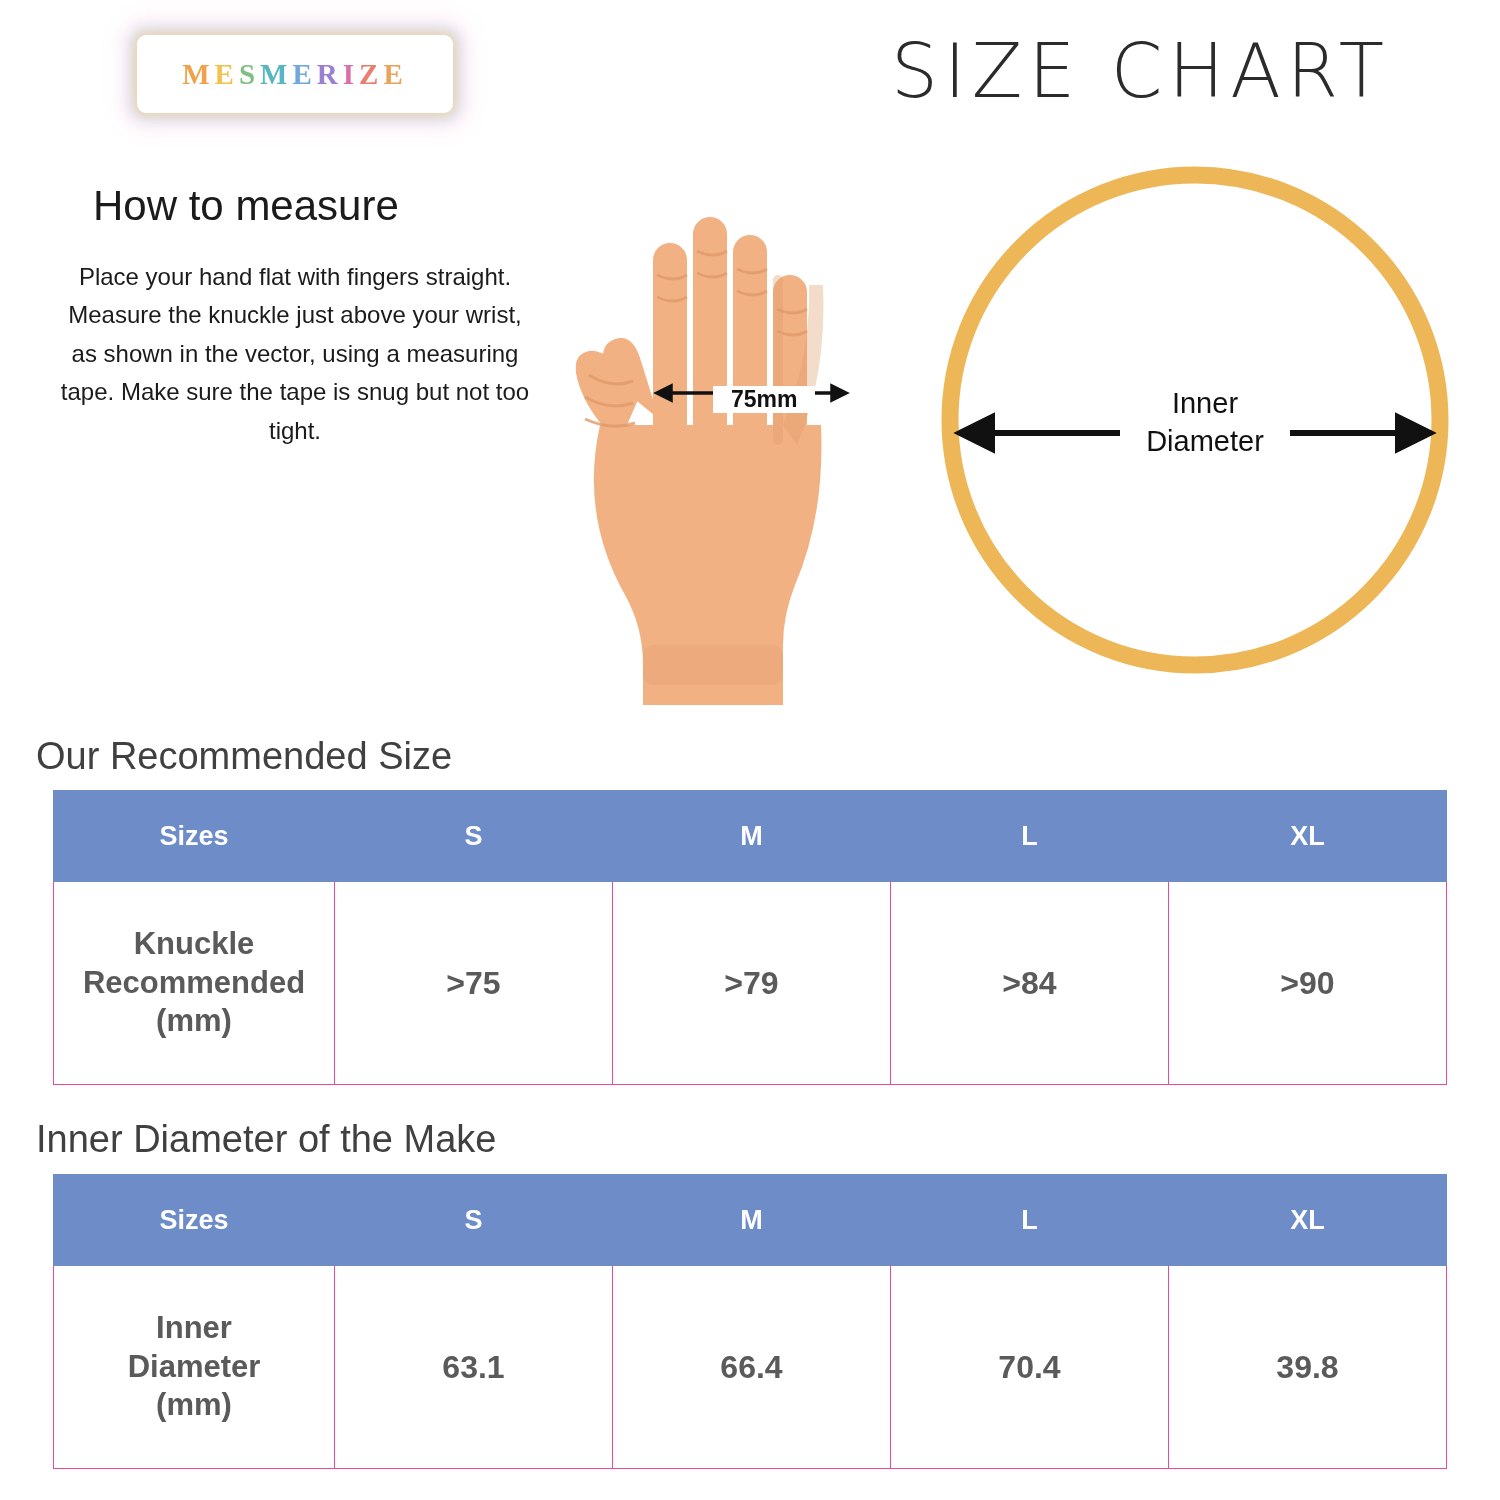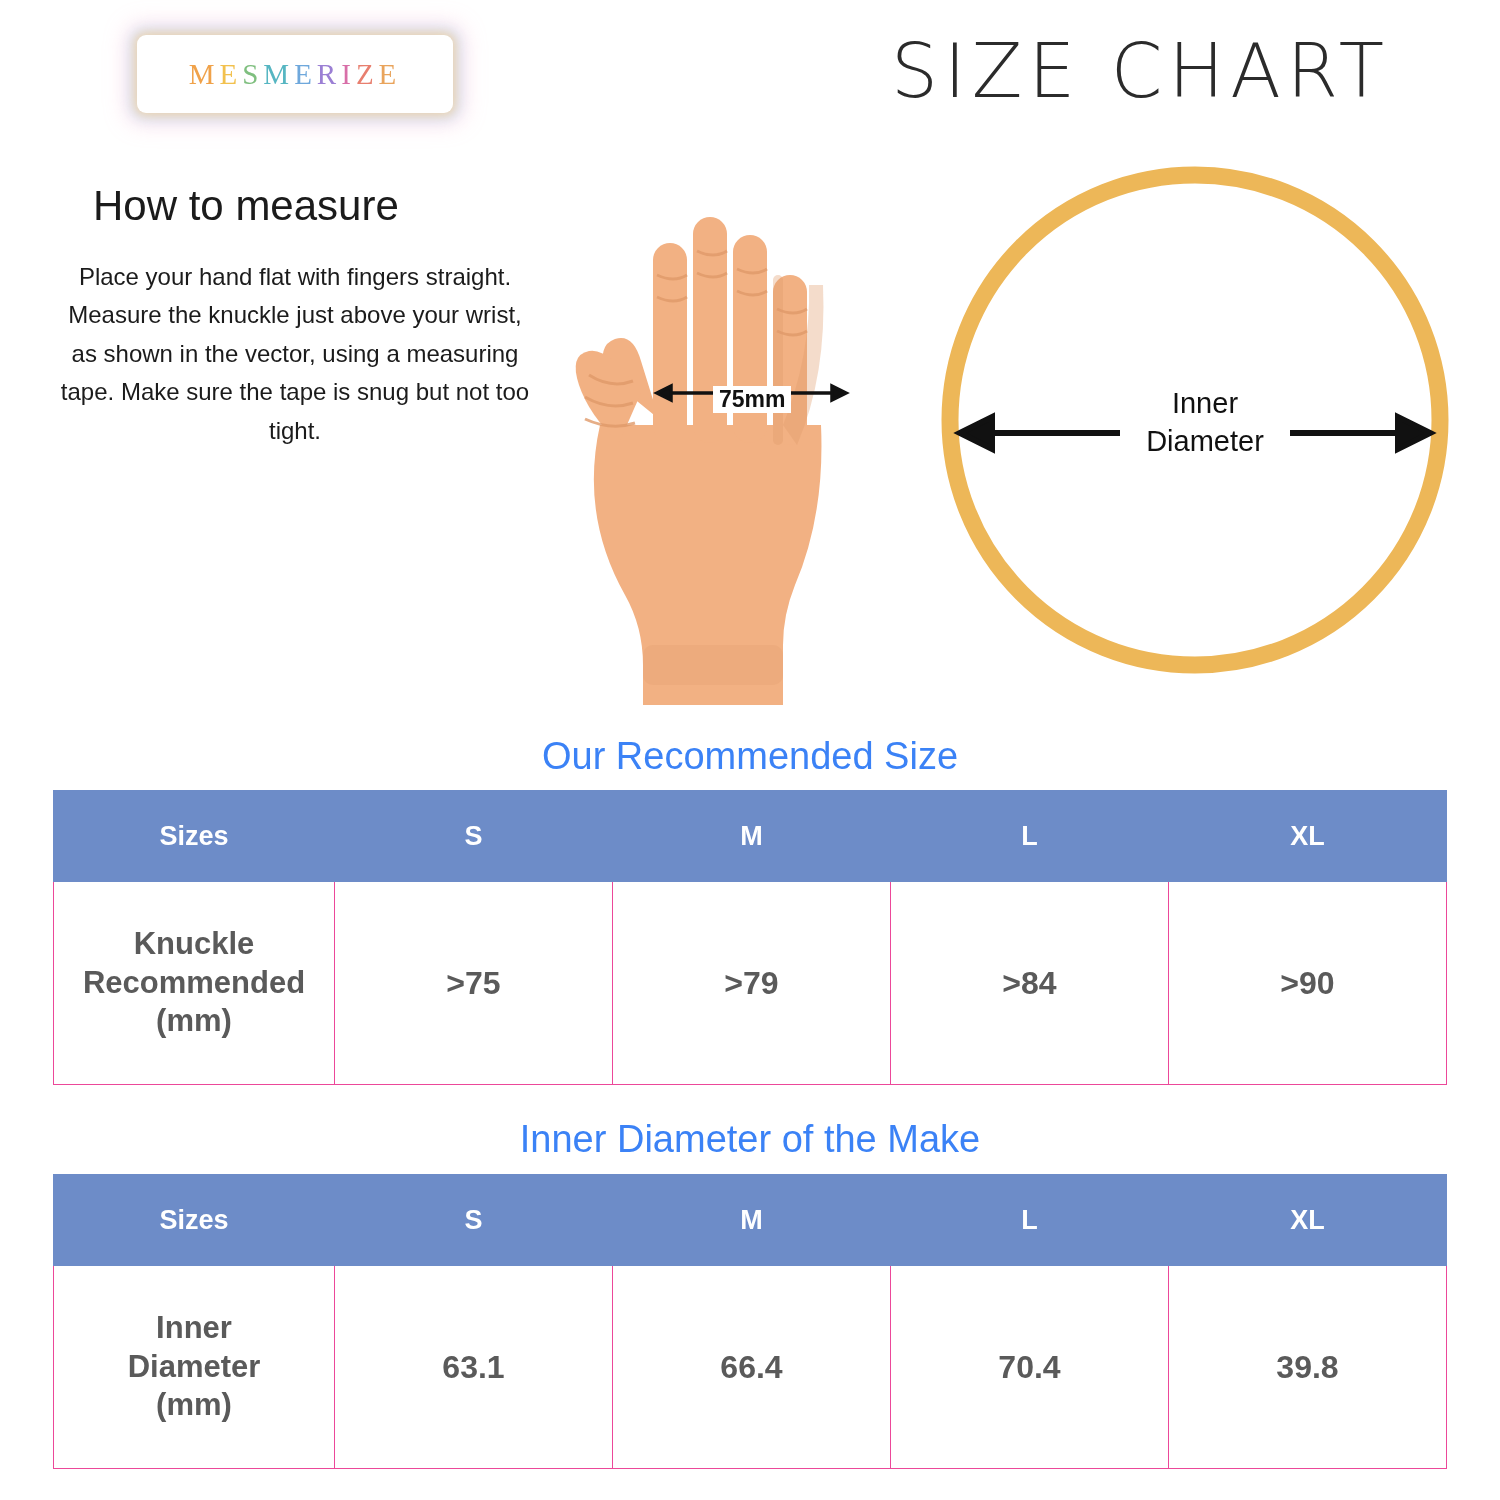--- a/index.html
+++ b/index.html
@@ -31,21 +31,21 @@
       0 0 14px 10px rgba(150, 220, 255, .45),
       0 0 22px 14px rgba(255, 170, 200, .35);
     display: flex;
     align-items: center;
     justify-content: center;
   }
   .logo-text {
     font-size: 29px;
     letter-spacing: 5px;
     font-family: "Liberation Serif", serif;
-    font-weight: 400;
+    font-weight: 700;
     white-space: nowrap;
   }
   .logo-text .c1 { color: #f0a24a; }
   .logo-text .c2 { color: #f2c14e; }
   .logo-text .c3 { color: #7fbf7f; }
   .logo-text .c4 { color: #56b6c2; }
   .logo-text .c5 { color: #6fa8dc; }
   .logo-text .c6 { color: #9b7fd4; }
   .logo-text .c7 { color: #d86fa8; }
   .logo-text .c8 { color: #e87f6f; }
@@ -92,21 +92,21 @@
     height: 580px;
   }
   .dim-label {
     position: absolute;
     left: 713px;
     top: 386px;
     font-size: 23px;
     font-weight: 700;
     color: #111;
     background: #fff;
-    padding: 0 6px;
+    padding: 0 18px;
   }
 
   
   .bangle-wrap {
     position: absolute;
     left: 930px;
     top: 155px;
     width: 530px;
     height: 530px;
   }
@@ -118,24 +118,24 @@
     text-align: center;
     font-size: 29px;
     line-height: 1.3;
     color: #111;
     font-weight: 300;
     background: #fff;
   }
 
   
   .table-title {
-    text-align: center;
     font-size: 38px;
     font-weight: 400;
-    color: #3b82f6;
+    color: #404040;
+    padding-left: 36px;
   }
   #table1-title { position: absolute; left: 0; right: 0; top: 735px; }
   #table2-title { position: absolute; left: 0; right: 0; top: 1118px; }
 
   table.sizetable {
     position: absolute;
     left: 53px;
     width: 1394px;
     border-collapse: collapse;
     table-layout: fixed;

